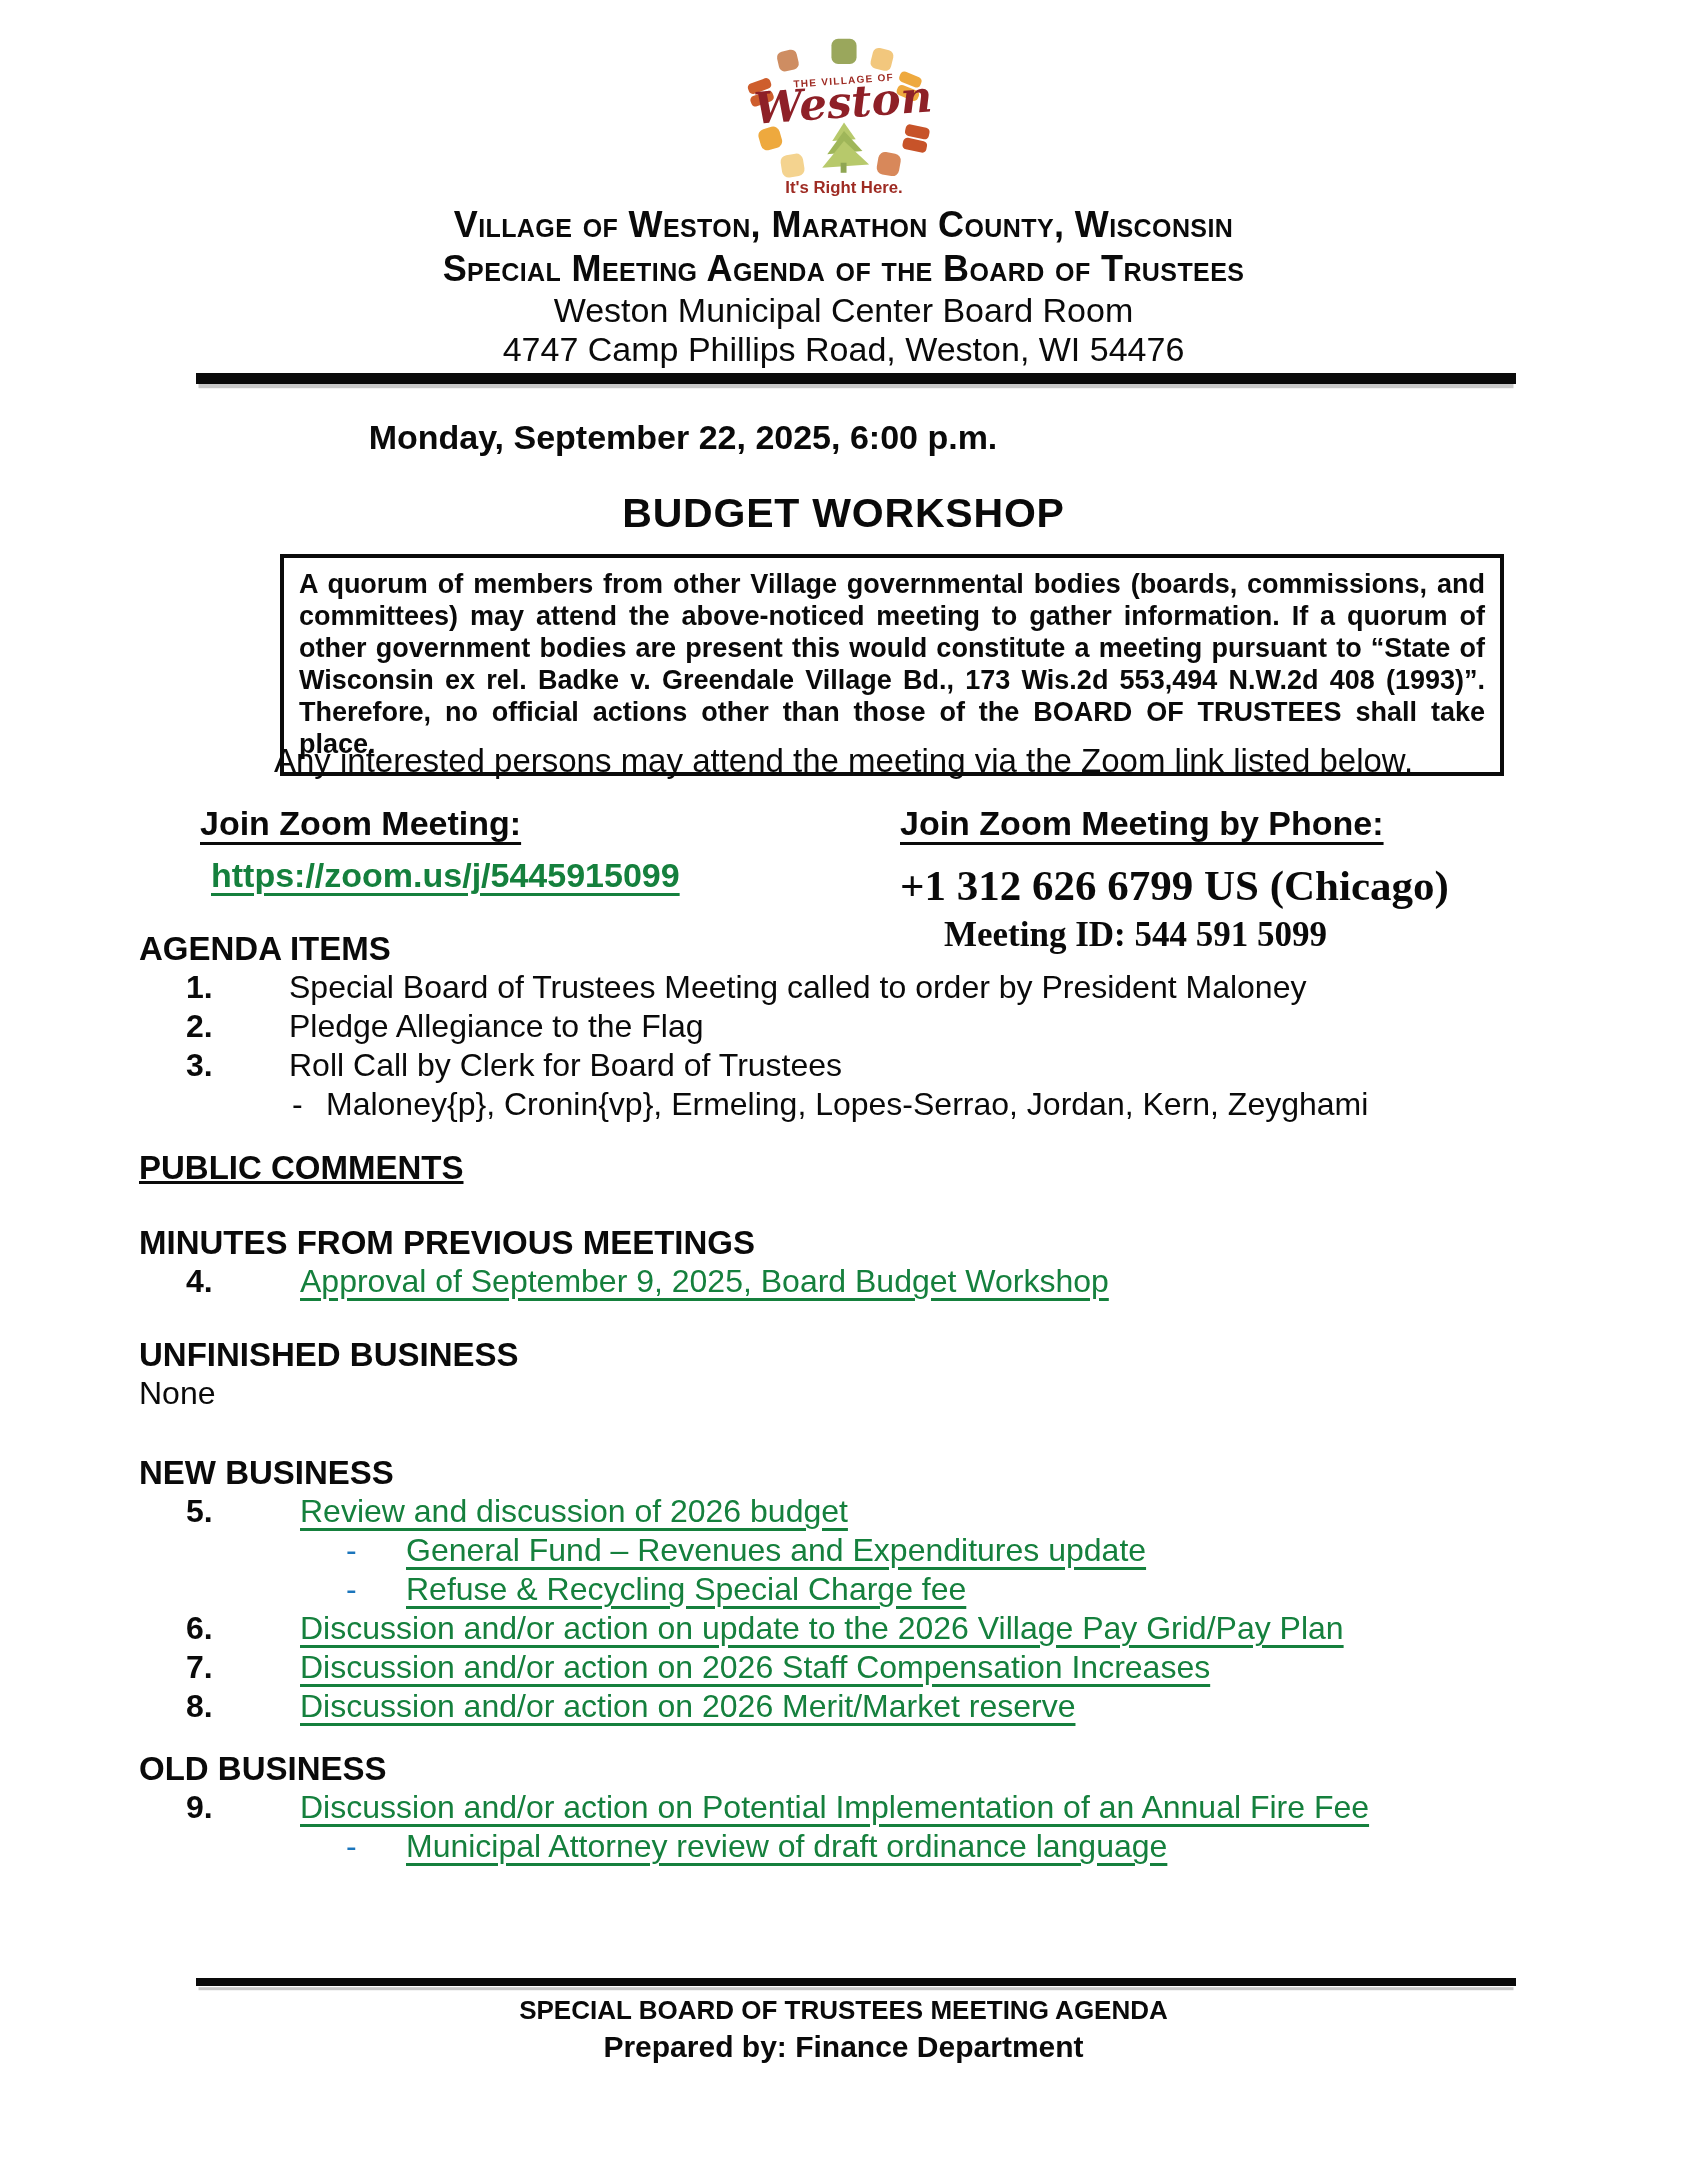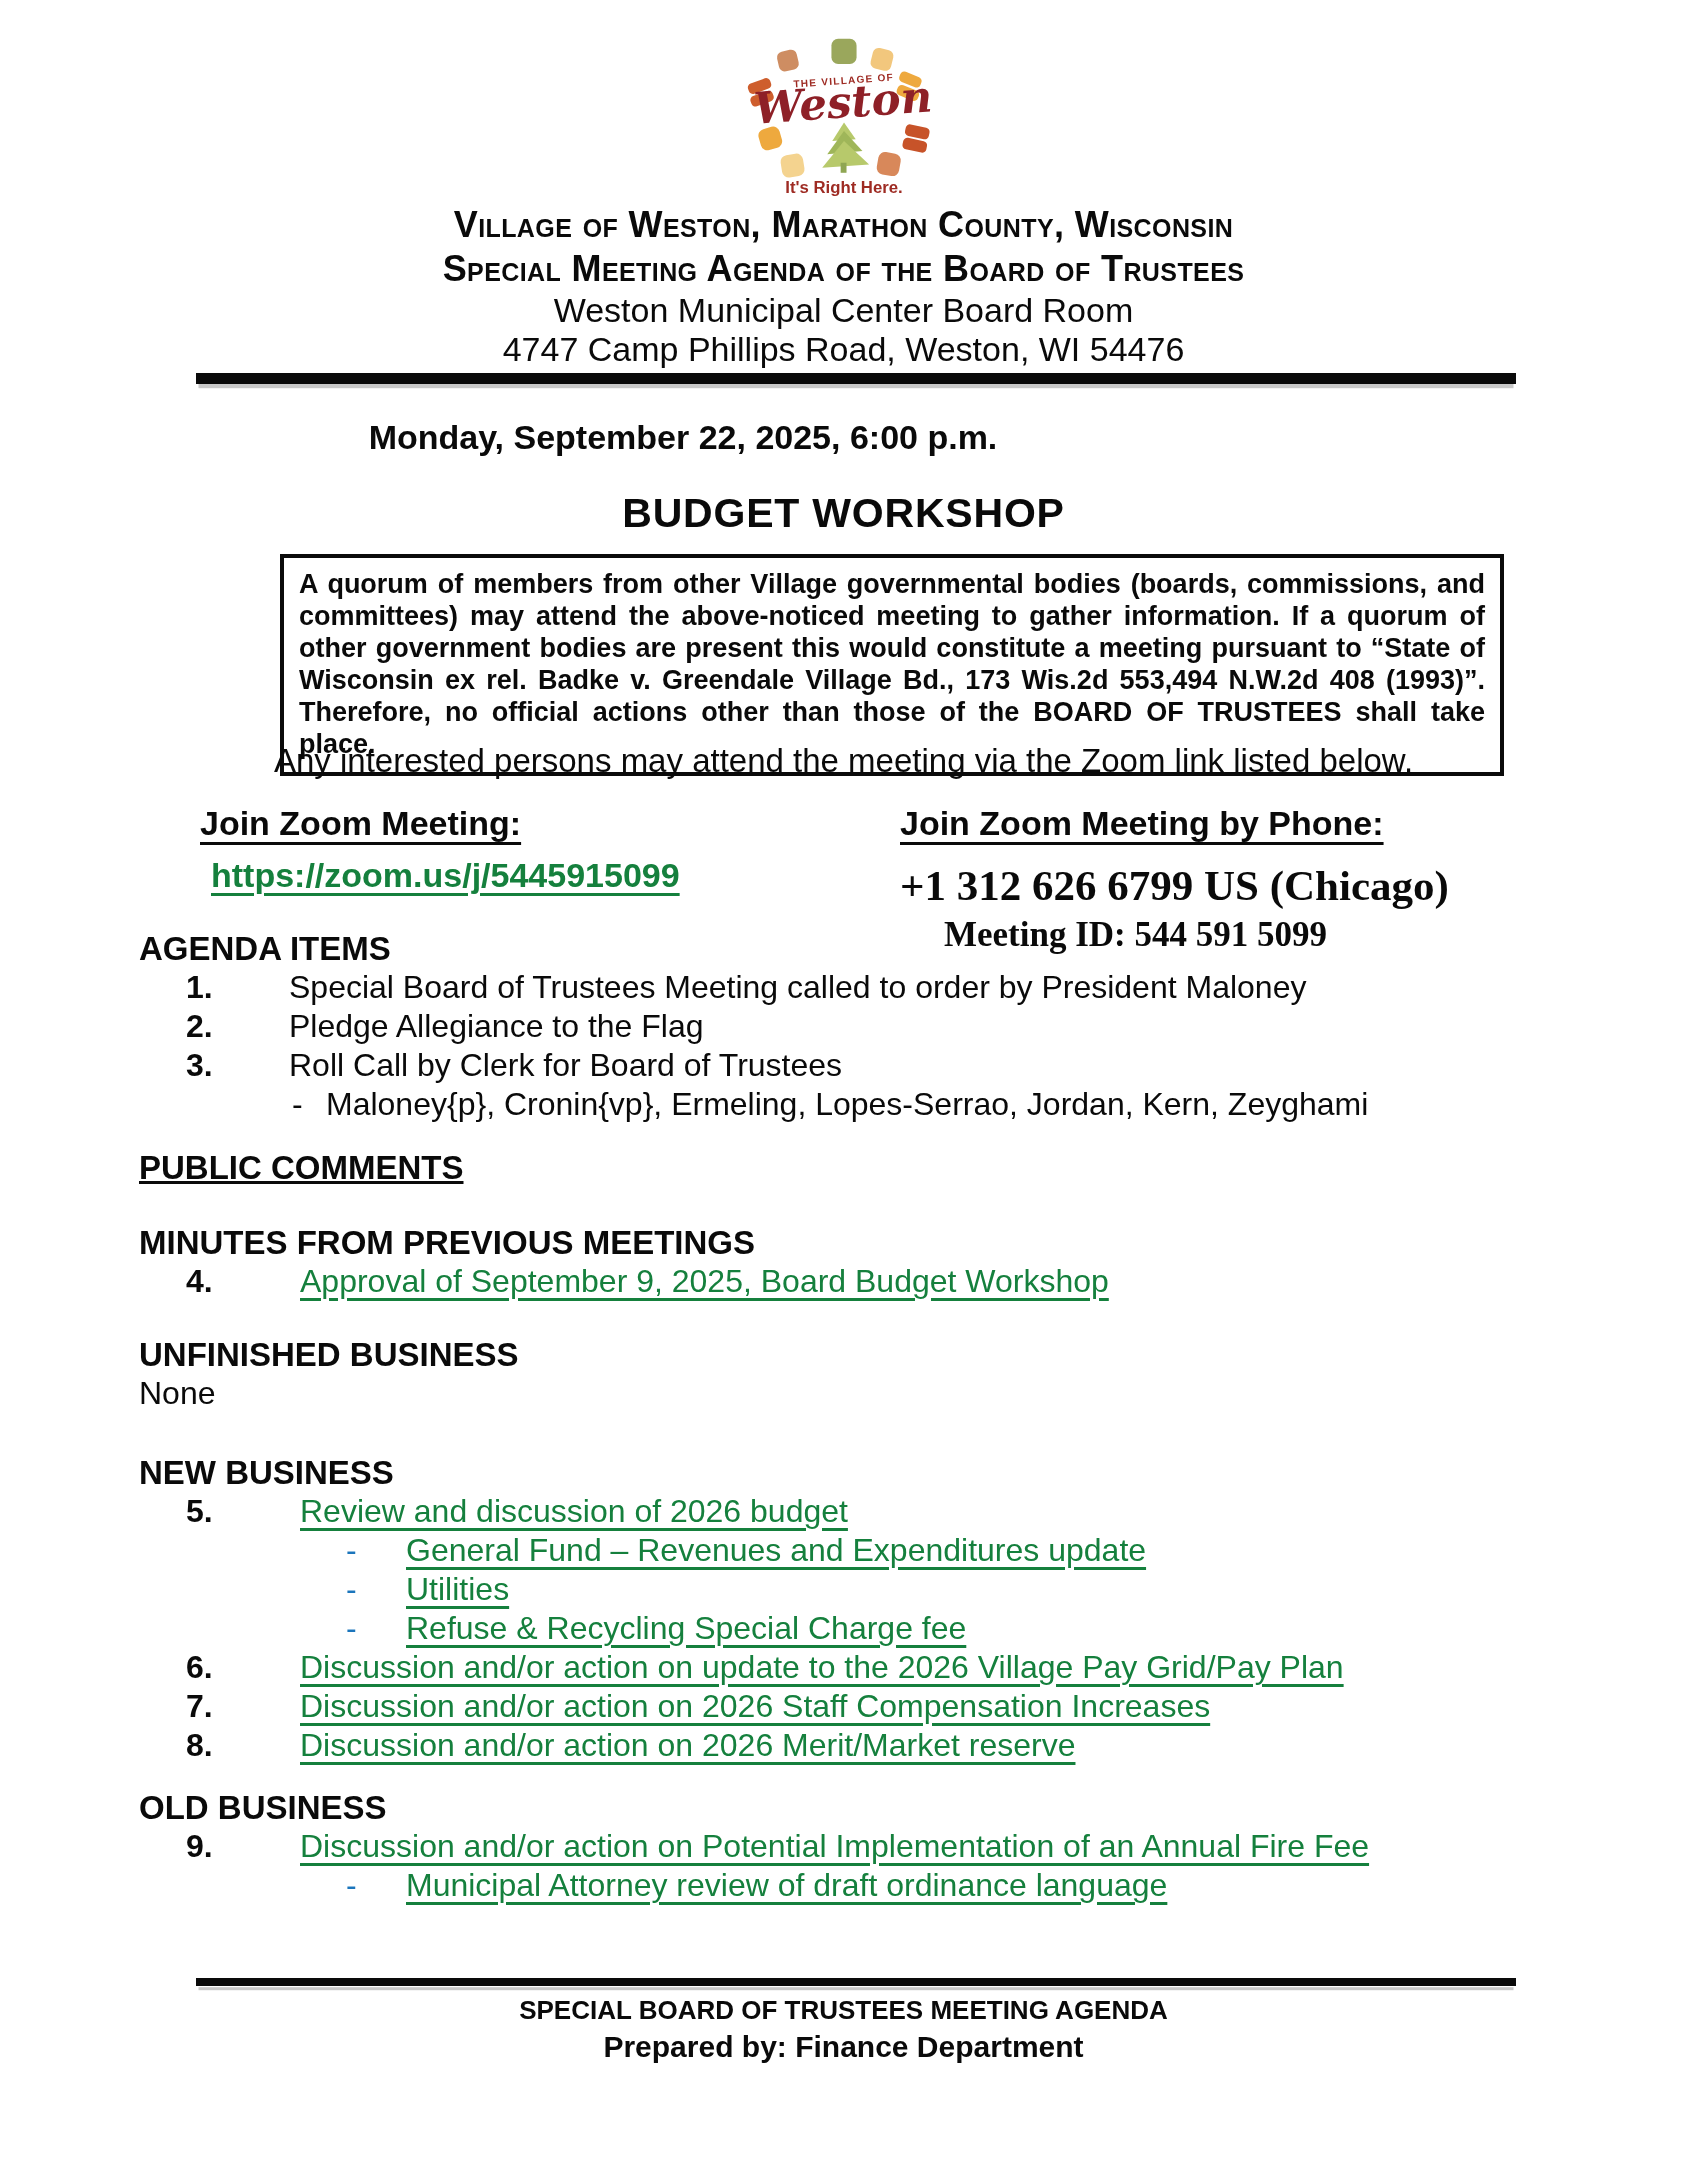--- a/index.html
+++ b/index.html
@@ -154,23 +154,20 @@
     <div class="plain">None</div>
 
     <div class="sect-h gap48">NEW BUSINESS</div>
     <div class="item">
       <span class="num">5.</span><a class="link" href="#">Review and discussion of 2026 budget</a>
     </div>
     <div class="sub-deep">
       <span class="dash">-</span><a class="link" href="#">General Fund – Revenues and Expenditures update</a>
     </div>
     <div class="sub-deep">
-      <span class="dash">-</span><a class="link" href="#">Utilities</a>
-    </div>
-    <div class="sub-deep">
       <span class="dash">-</span><a class="link" href="#">Refuse &amp; Recycling Special Charge fee</a>
     </div>
     <div class="item">
       <span class="num">6.</span><a class="link" href="#">Discussion and/or action on update to the 2026 Village Pay Grid/Pay Plan</a>
     </div>
     <div class="item">
       <span class="num">7.</span><a class="link" href="#">Discussion and/or action on 2026 Staff Compensation Increases</a>
     </div>
     <div class="item">
       <span class="num">8.</span><a class="link" href="#">Discussion and/or action on 2026 Merit/Market reserve</a>

